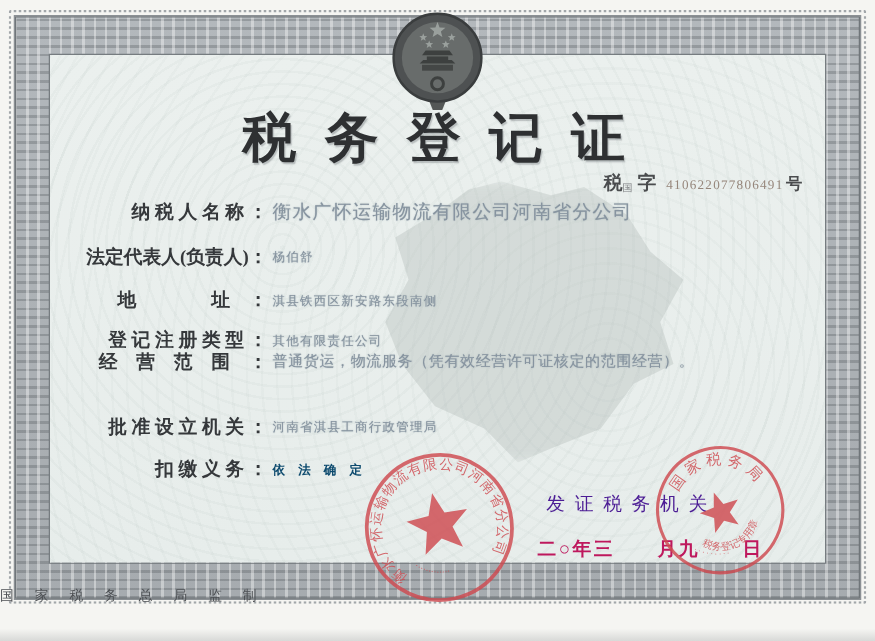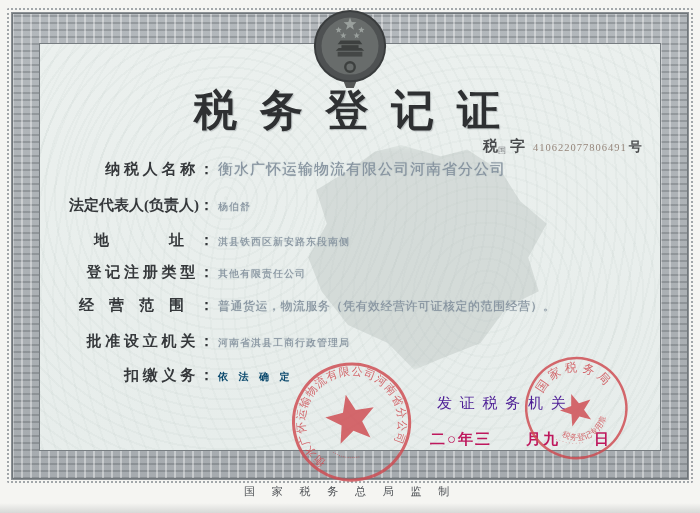--- a/index.html
+++ b/index.html
@@ -62,40 +62,40 @@
     vertical-align:top;
   }
   .row .val{
     font-size:10px;color:#8794a0;text-shadow:0 0 1px rgba(140,155,165,.85);
     letter-spacing:1px;
   }
   .r1{top:160px}.r1 .val{font-size:15px}
   .r2{top:196px}
   .r3{top:231px}
   .r4{top:263px}
-  .r5{top:296px}.r5 .val{font-size:12px;letter-spacing:.5px}
+  .r5{top:280px}.r5 .val{font-size:12px;letter-spacing:.5px}
   .r6{top:332px}
   .r7{top:366px}
   .r7 .val-dark{font-size:10px;font-weight:700;color:#0c4a6e;letter-spacing:4px;margin-top:23px;}
   
   .issuer{
     position:absolute;left:437px;top:394px;font-size:15px;font-weight:400;
     color:#4c1d95;letter-spacing:2px;white-space:nowrap;
   }
   .issue-date{
     position:absolute;left:430px;top:430px;font-size:15px;font-weight:700;
     color:#be185d;letter-spacing:2px;white-space:nowrap;
   }
   
   .stamp{position:absolute;opacity:.82;}
   .stamp-company{left:287px;top:357px;transform:rotate(-12deg);}
   .stamp-tax{left:522px;top:353px;transform:rotate(-20deg);}
   
   .supervision{
-    position:absolute;left:0;top:484px;width:100%;text-align:center;
+    position:absolute;left:0;top:469px;width:100%;
     font-size:11px;color:#4d5054;letter-spacing:7px;
   }
 </style>
 </head>
 <body>
 
 <div class="lace"></div>
 <div class="band"></div>
 <div class="paper"></div>
 <div class="map-watermark"></div>

